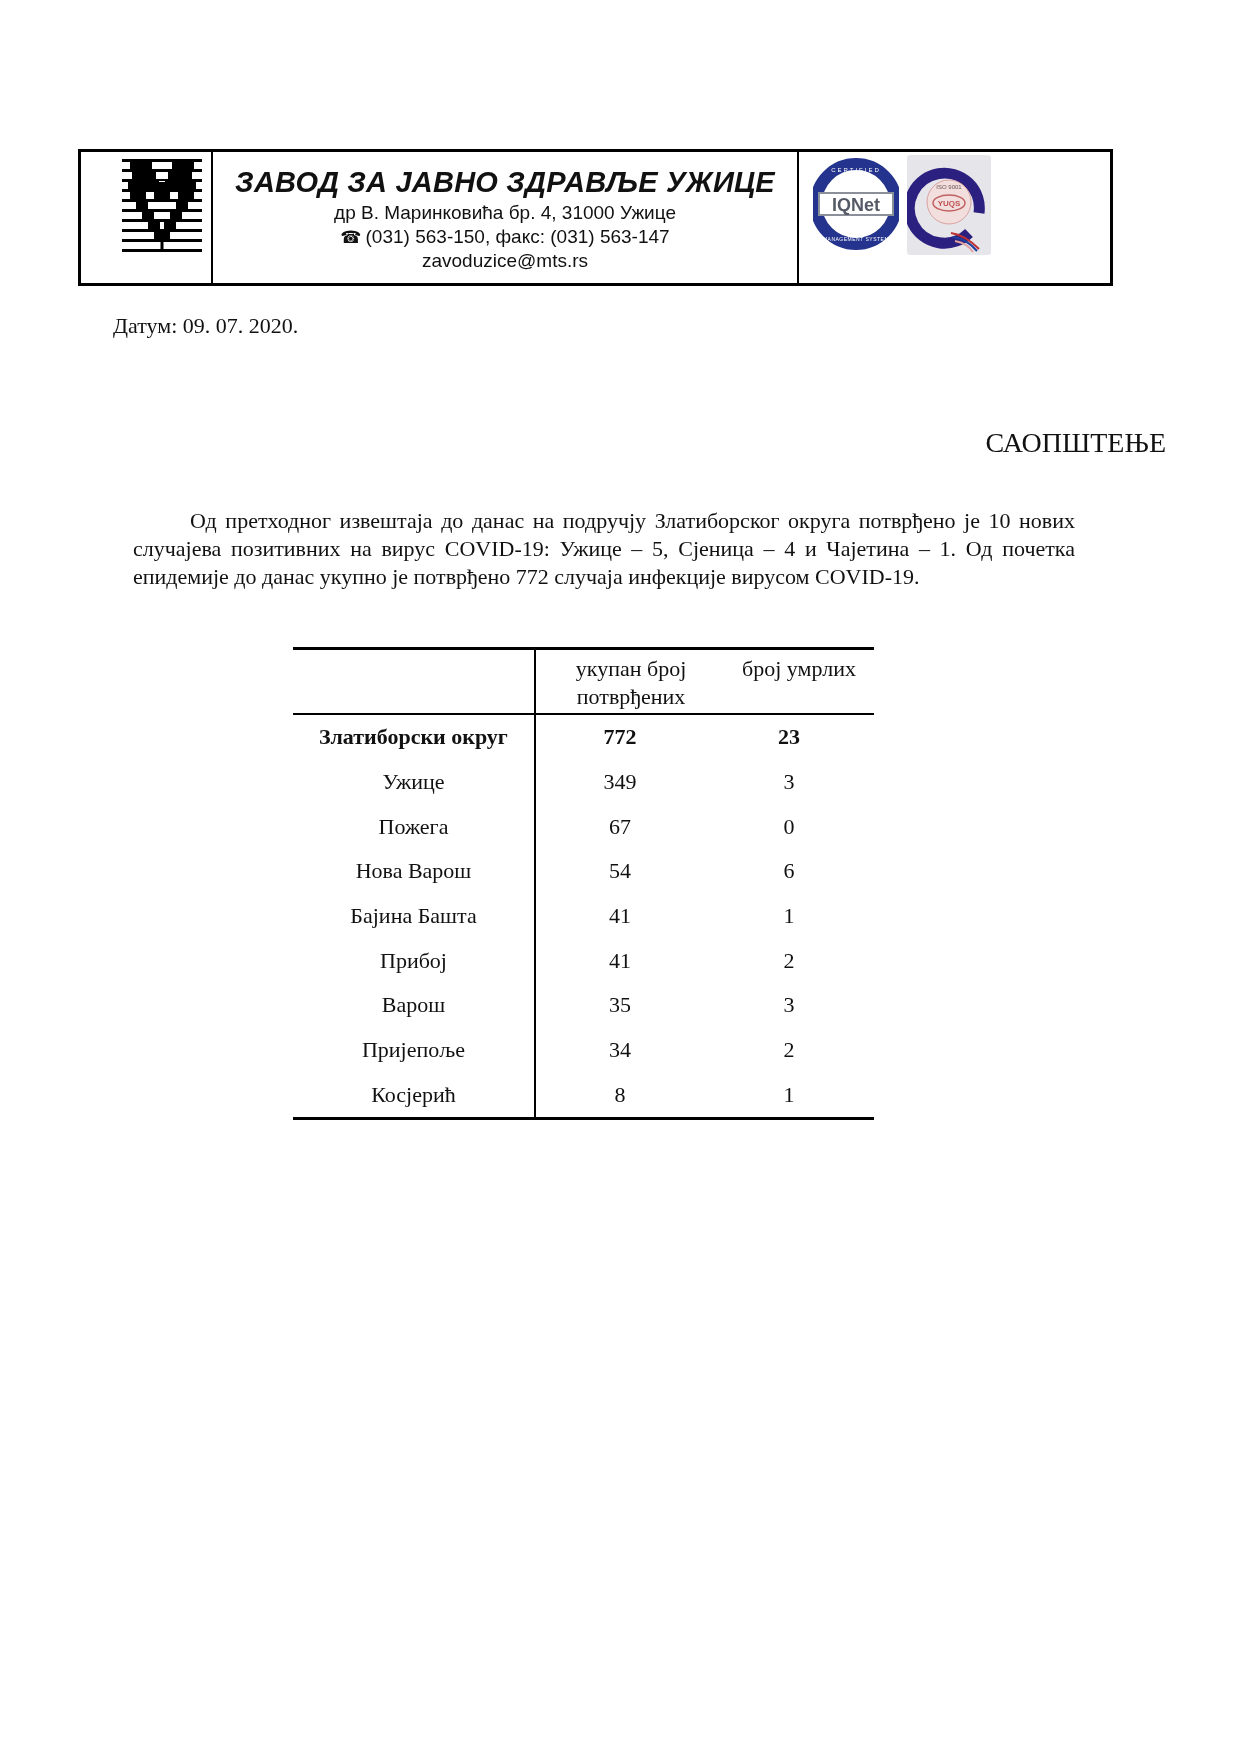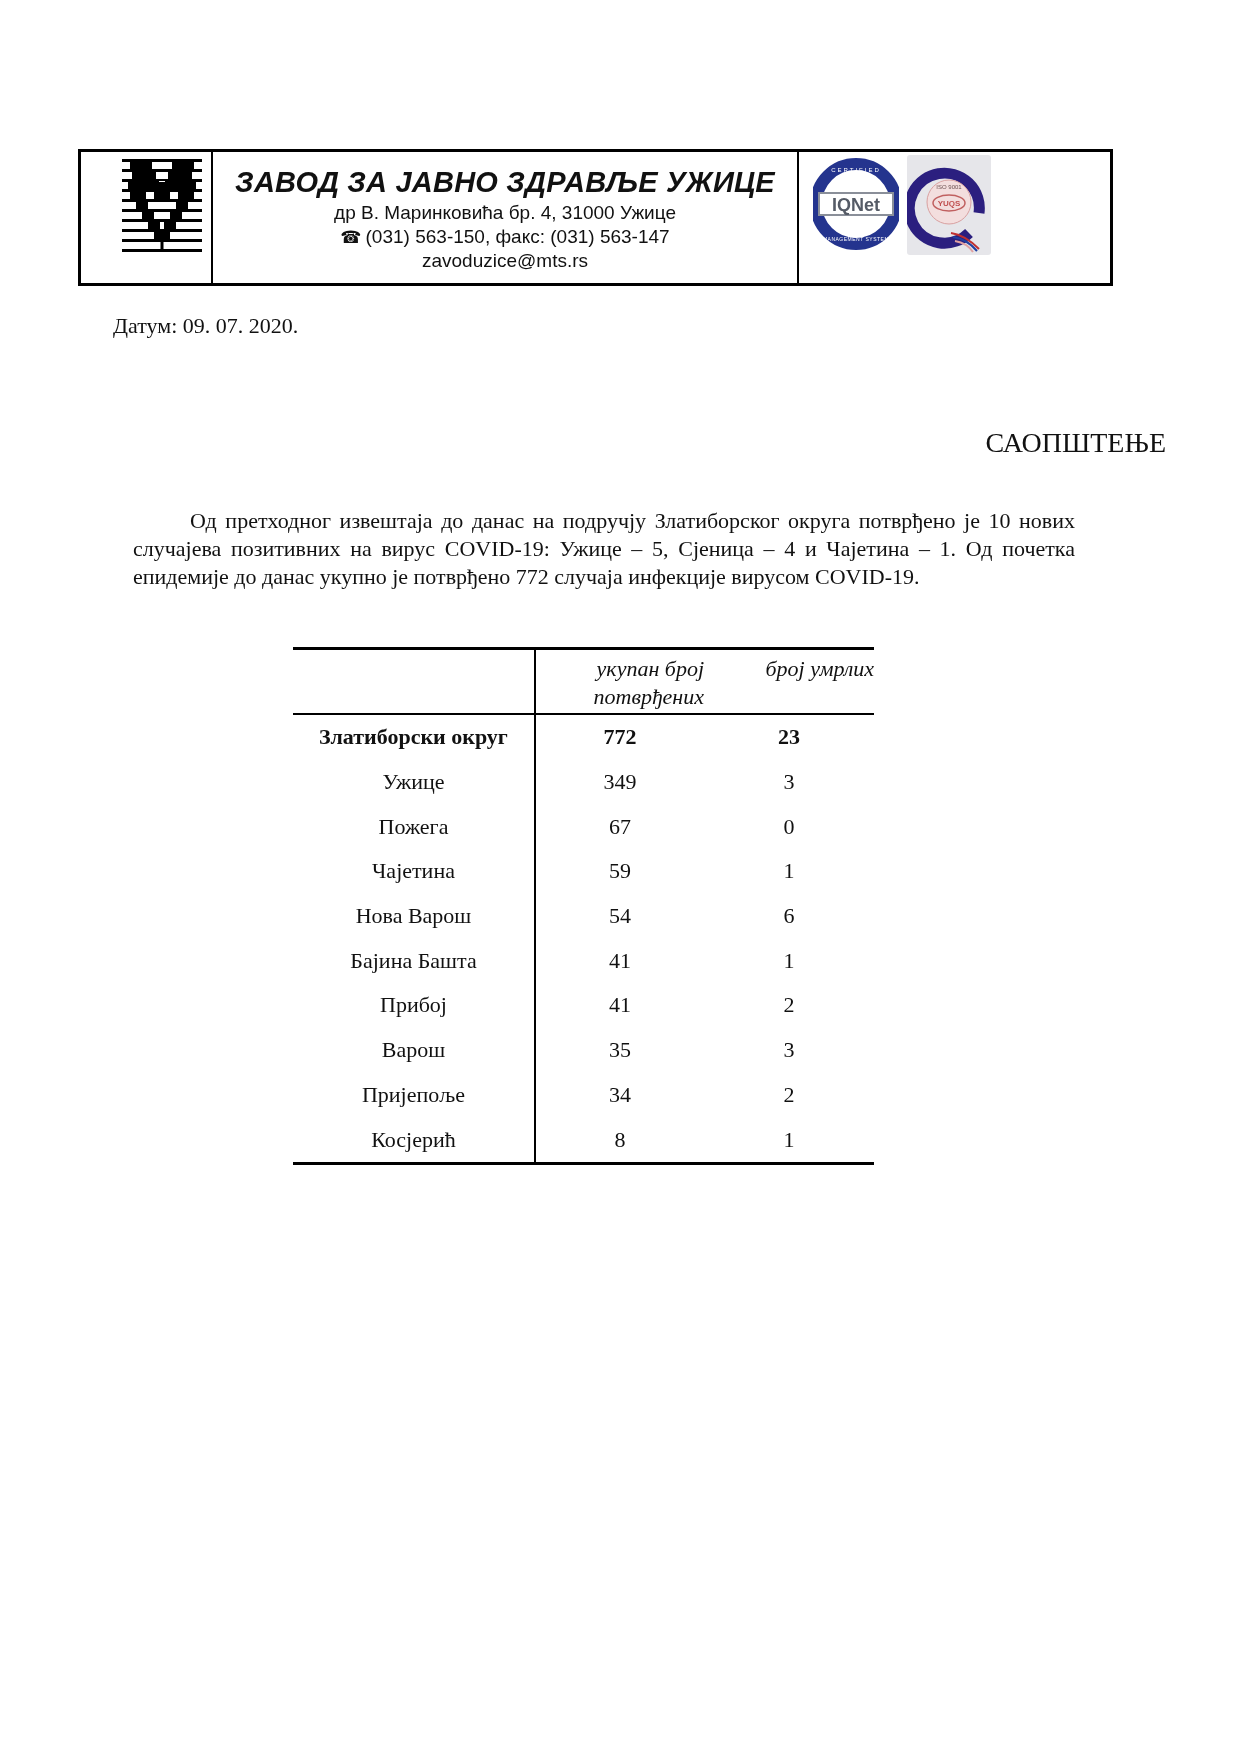--- a/index.html
+++ b/index.html
@@ -31,21 +31,21 @@
   
   .serif { font-family: "Liberation Serif", serif; }
   #date-line { left: 113px; top: 313px; font-size: 22px; }
   #notice-title { left: 0; width: 1166px; text-align: right; top: 427px; font-size: 28px; font-weight: normal; }
   #paragraph { left: 117px; top: 507px; width: 942px; font-size: 22px; line-height: 28px; text-align: justify; text-indent: 57px; margin-left: 16px; }
 
   
   #stats-table { left: 293px; top: 647px; width: 581px; border-collapse: collapse; font-family: "Liberation Serif", serif; font-size: 22px; }
   #stats-table th, #stats-table td { padding: 0; }
   #stats-table thead tr { border-top: 3px solid #000; border-bottom: 2px solid #000; }
-  #stats-table thead th { height: 58px; font-weight: normal; font-style: italic; vertical-align: top; text-align: right; line-height: 28px; padding-top: 5px; }
+  #stats-table thead th { height: 58px; font-weight: normal; vertical-align: top; text-align: center; line-height: 28px; padding-top: 5px; }
   #stats-table tbody tr:last-child { border-bottom: 3px solid #000; }
   #stats-table td { height: 44.7px; text-align: center; vertical-align: middle; }
   #stats-table .c1 { width: 241px; border-right: 2px solid #000; }
   #stats-table .c2 { width: 168px; }
   #stats-table th.c2 { padding-left: 22px; width: 146px; }
   #stats-table th.c3 { padding-left: 20px; }
   #stats-table .bold td { font-weight: bold; margin-top: 43px; }
 </style>
 </head>
 <body>
@@ -145,25 +145,20 @@
         <td class="c1">Ужице</td>
         <td class="c2">349</td>
         <td class="c3">3</td>
       </tr>
       <tr>
         <td class="c1">Пожега</td>
         <td class="c2">67</td>
         <td class="c3">0</td>
       </tr>
       <tr>
-        <td class="c1">Чајетина</td>
-        <td class="c2">59</td>
-        <td class="c3">1</td>
-      </tr>
-      <tr>
         <td class="c1">Нова Варош</td>
         <td class="c2">54</td>
         <td class="c3">6</td>
       </tr>
       <tr>
         <td class="c1">Бајина Башта</td>
         <td class="c2">41</td>
         <td class="c3">1</td>
       </tr>
       <tr>

